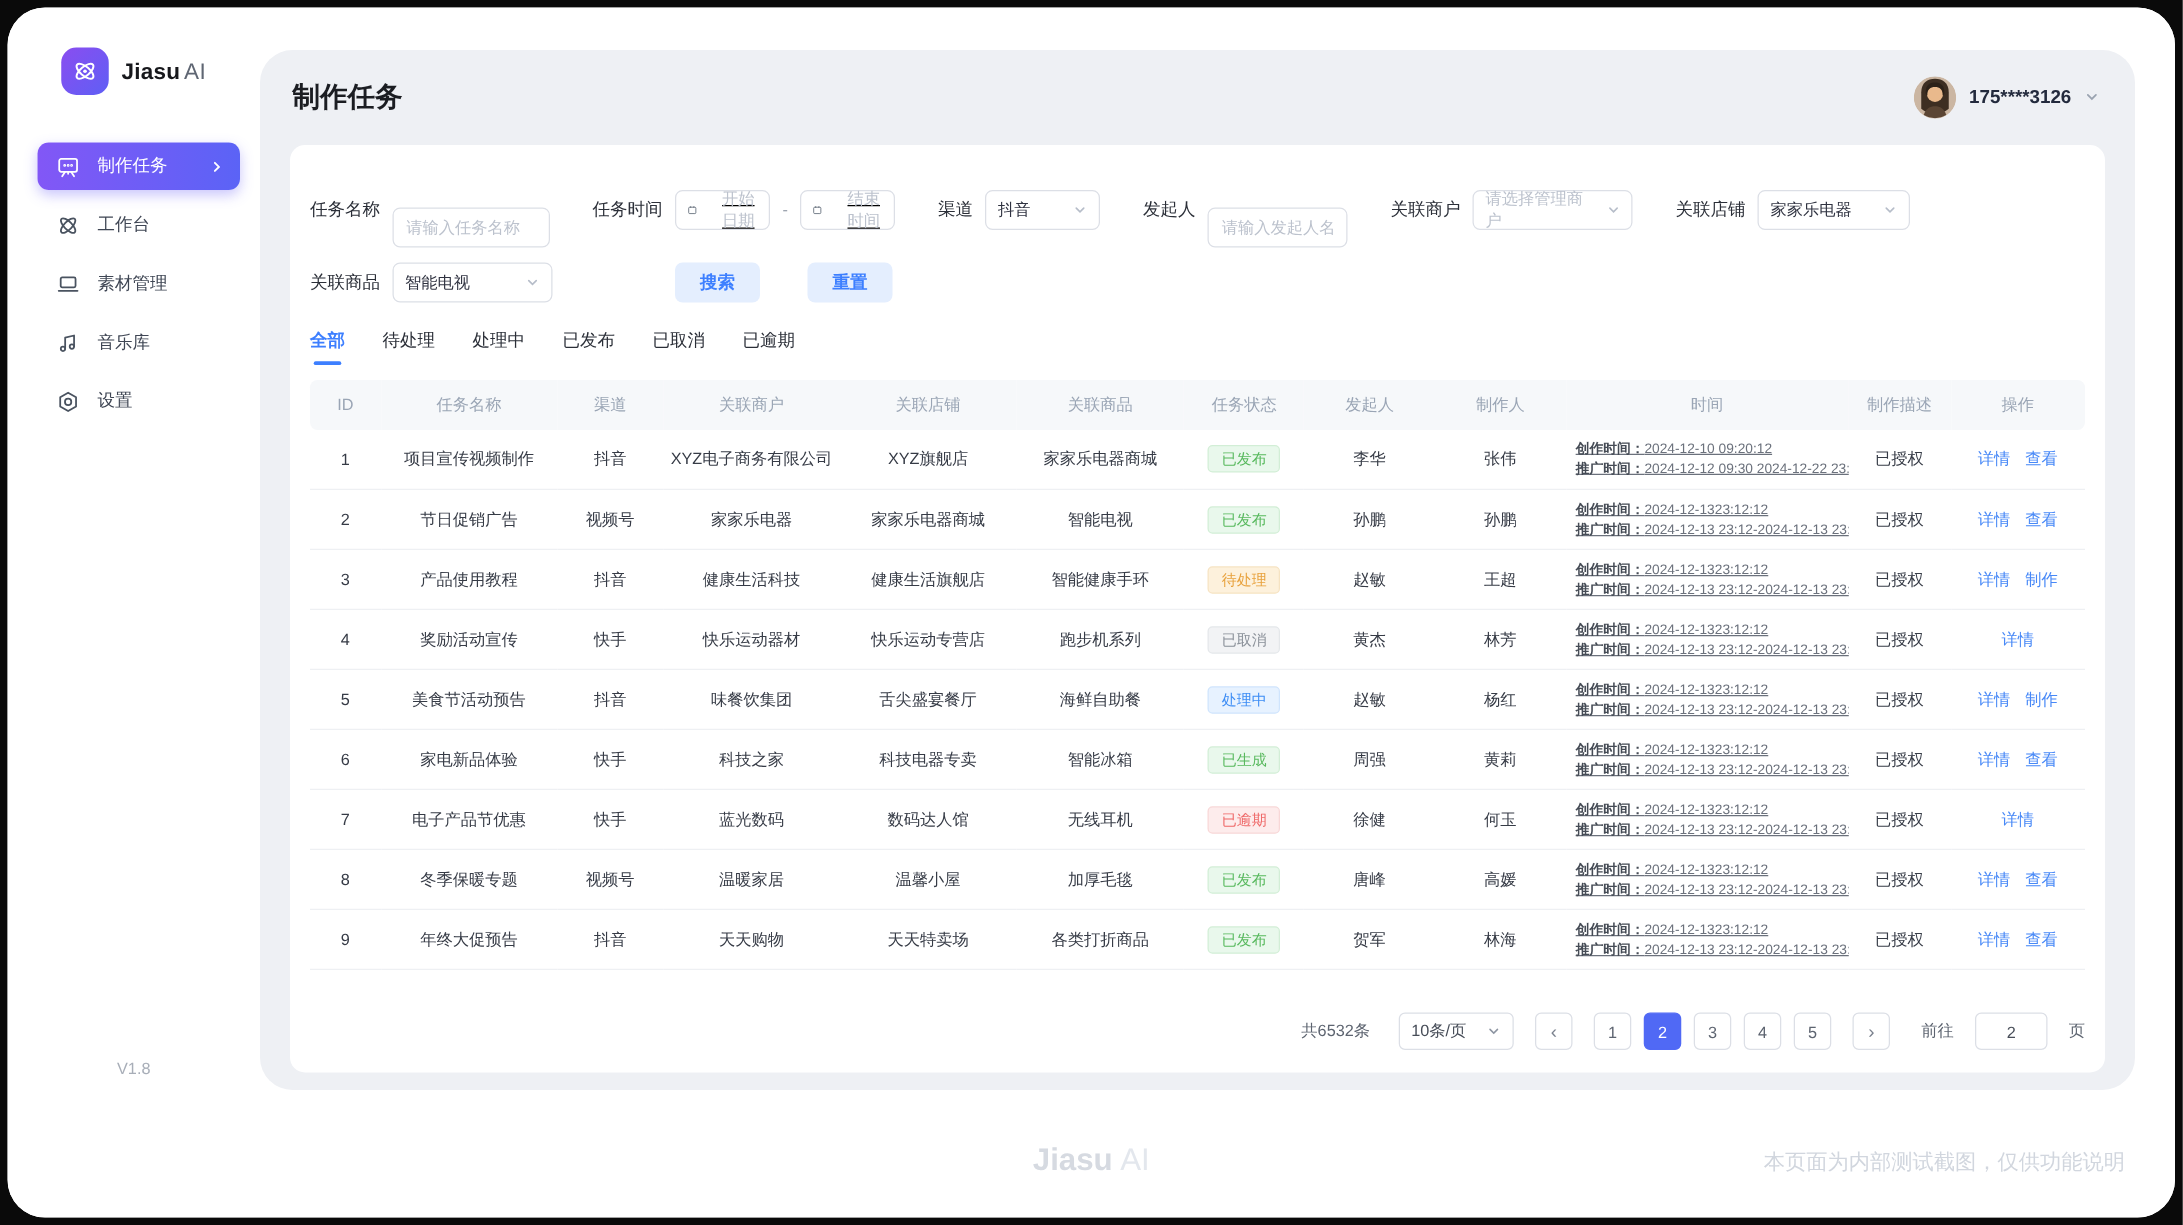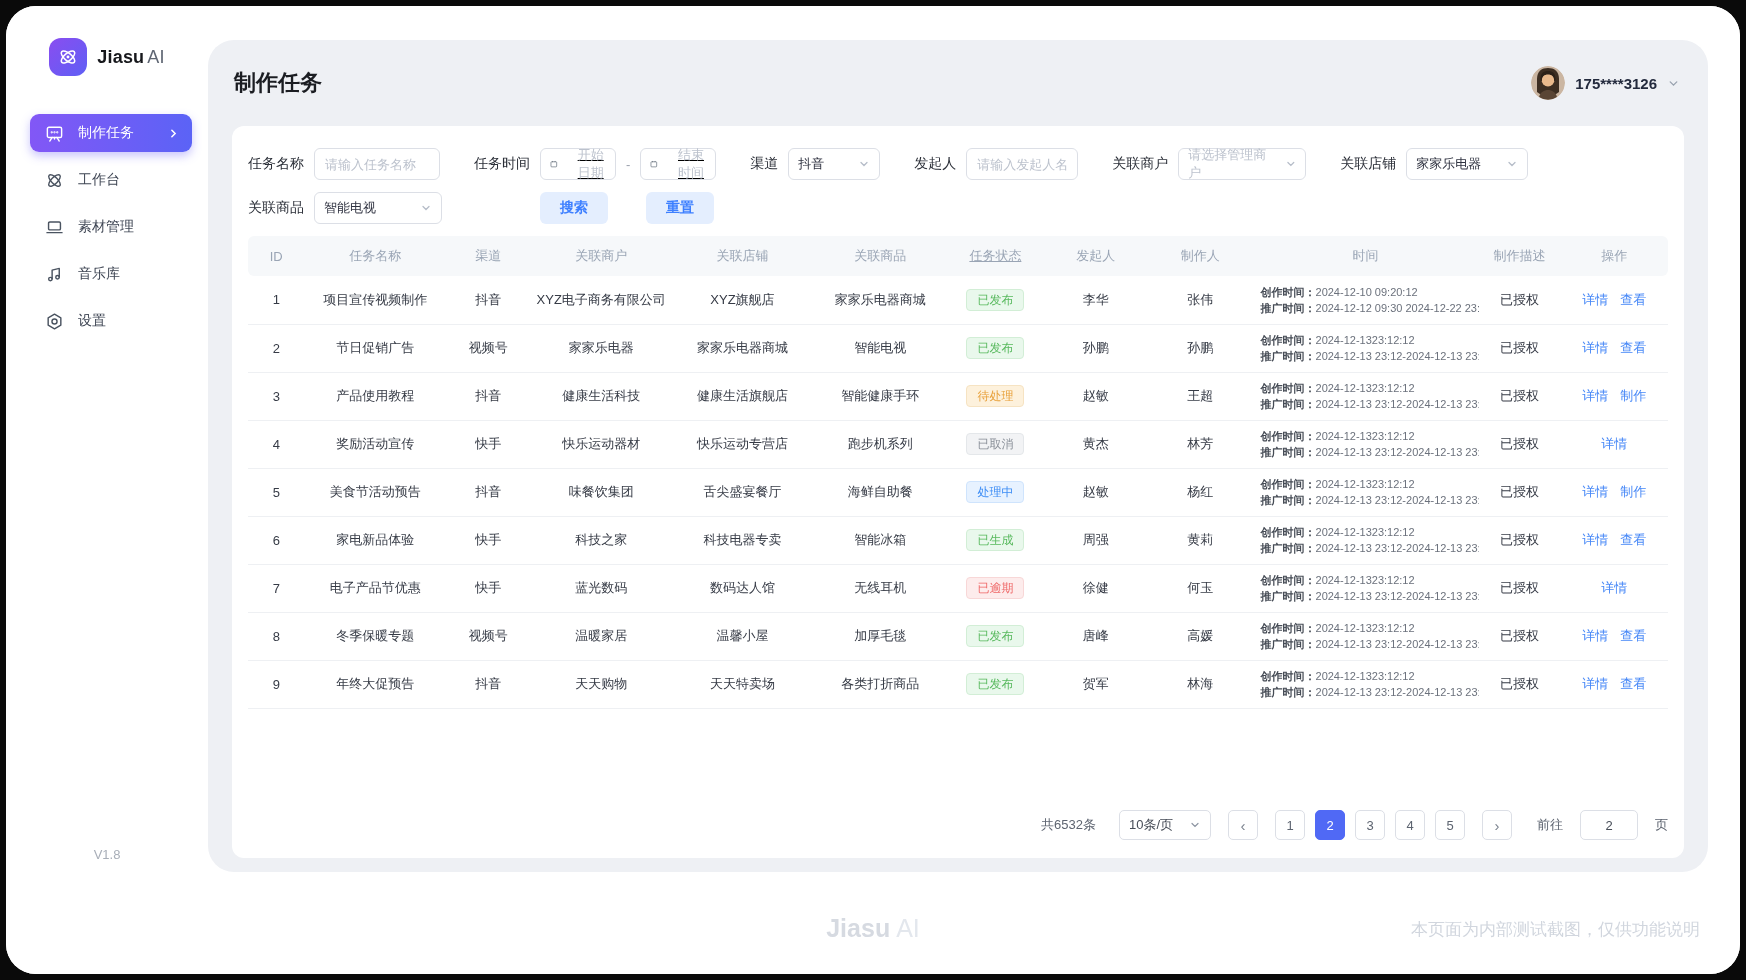--- a/index.html
+++ b/index.html
@@ -33,21 +33,21 @@
   .avatar { width:34px; height:34px; border-radius:50%; overflow:hidden; flex-shrink:0; }
   .user-phone { font-size:15px; font-weight:bold; color:#232a3d; }
 
   
   .card { margin:0 24px 14px; background:#fff; border-radius:12px; padding:22px 16px 18px; flex:1;
     display:flex; flex-direction:column; }
   .filters { display:flex; flex-wrap:wrap; row-gap:12px; column-gap:34px; align-items:center; }
   .f-group { display:flex; align-items:center; gap:10px; }
   .f-label { font-size:14px; color:#2b2f38; white-space:nowrap; }
   .f-input { height:32px; border:1px solid #dcdfe6; border-radius:6px; padding:0 10px; font-size:13px; color:#303341;
-    font-family:inherit; outline:none; background:#fff; }
+    font-family:inherit; outline:none; background:#fff;margin-top:28px; }
   .f-input::placeholder { color:#bcc2cd; }
   .inp-name { width:126px; } .inp-initiator { width:112px; }
   .date-box { height:32px; width:76px; border:1px solid #dcdfe6; border-radius:6px; display:flex; align-items:center;
     gap:20px; padding:0 9px; cursor:pointer; background:#fff;text-decoration:underline; }
   .date-box .ph { font-size:13px; color:#bcc2cd; }
   .date-sep { color:#9aa1ad; font-size:13px; }
   .select-box { height:32px; border:1px solid #dcdfe6; border-radius:6px; display:flex; align-items:center;
     justify-content:space-between; gap:8px; padding:0 9px; cursor:pointer; background:#fff; }
   .select-box .val { font-size:13px; color:#303341; }
   .select-box .val.placeholder { color:#bcc2cd; }
@@ -63,30 +63,30 @@
   .tab.active::after { content:""; position:absolute; left:50%; transform:translateX(-50%); bottom:0; width:22px; height:3px;
     border-radius:2px; background:#3d7fff; }
 
   
   table { width:100%; border-collapse:collapse; table-layout:fixed; margin-top:12px; }
   thead th { background:#f6f8fa; color:#9aa5b5; font-size:13px; font-weight:normal; height:40px; text-align:center; }
   thead th:first-child { border-radius:6px 0 0 6px; } thead th:last-child { border-radius:0 6px 6px 0; }
   tbody td { height:48px; font-size:13px; color:#363b46; text-align:center; border-bottom:1px solid #eef0f3;
     overflow:hidden; white-space:nowrap; }
   th:nth-child(1){width:4%;} th:nth-child(2){width:10%;} th:nth-child(3){width:6%;} th:nth-child(4){width:10%;}
-  th:nth-child(5){width:10%;} th:nth-child(6){width:9.5%;} th:nth-child(7){width:6.8%;text-decoration:underline;} th:nth-child(8){width:7.4%;}
+  th:nth-child(5){width:10%;} th:nth-child(6){width:9.5%;} th:nth-child(7){width:6.8%;} th:nth-child(8){width:7.4%;}
   th:nth-child(9){width:7.4%;} th:nth-child(10){width:16%;} th:nth-child(11){width:5.8%;} th:nth-child(12){width:7.6%;}
   .badge { display:inline-block; font-size:12px; padding:4px 10px; border-radius:4px; line-height:1; }
   .badge--success { background:#e9f8ec; color:#58b95e; border:1px solid #d2eed6; }
   .badge--warning { background:#fdf1dc; color:#e8a23d; border:1px solid #f6e3c2; }
   .badge--info    { background:#f2f3f5; color:#8a9099; border:1px solid #e4e7ea; }
   .badge--processing { background:#e7f2ff; color:#3d8df5; border:1px solid #cfe4fd; }
   .badge--danger  { background:#fdecec; color:#ef6a6a; border:1px solid #f8d7d7; }
   .c-time { text-align:left !important; padding-left:8px; }
-  .tline { font-size:11px; color:#6b717c; line-height:16px; white-space:nowrap; }
+  .tline { font-size:11px; color:#6b717c; line-height:16px; white-space:nowrap;text-decoration:underline; }
   .tlabel { font-weight:bold; color:#454b55; }
   .link { color:#4788f7; font-size:13px; cursor:pointer; margin:0 6px;text-align:right; }
 
   
   .pager { margin-top:auto; display:flex; align-items:center; justify-content:flex-end; gap:17px; padding-top:34px;
     font-size:13px; color:#5d6470; }
   .pager .total { margin-right:6px; }
   .psize { height:30px; width:92px; border:1px solid #dcdfe6; border-radius:5px; display:flex; align-items:center;
     justify-content:space-between; padding:0 9px; cursor:pointer; color:#474d58; background:#fff; }
   .pbtn { min-width:30px; height:30px; border:1px solid #dcdfe6; background:#fff; border-radius:5px; color:#5d6470;
@@ -266,20 +266,28 @@
               <span class="val">智能电视</span>
               <svg width="12" height="12" viewBox="0 0 24 24" fill="none" stroke="#b6bdc9" stroke-width="2.6" stroke-linecap="round">
                   <path d="M6 9l6 6 6-6"></path>
                 </svg>
             </div>
             <button class="btn-light btn-gap" style="margin-left:88px;">搜索</button>
             <button class="btn-light" style="margin-left:28px;">重置</button>
           </div>
         </div>
 
+        <div class="tabs">
+            <div class="tab active">全部</div>
+            <div class="tab">待处理</div>
+            <div class="tab">处理中</div>
+            <div class="tab">已发布</div>
+            <div class="tab">已取消</div>
+            <div class="tab">已逾期</div>
+          </div>
 
         <table>
           <thead>
               <tr>
                 <th>ID</th>
                 <th>任务名称</th>
                 <th>渠道</th>
                 <th>关联商户</th>
                 <th>关联店铺</th>
                 <th>关联商品</th>

